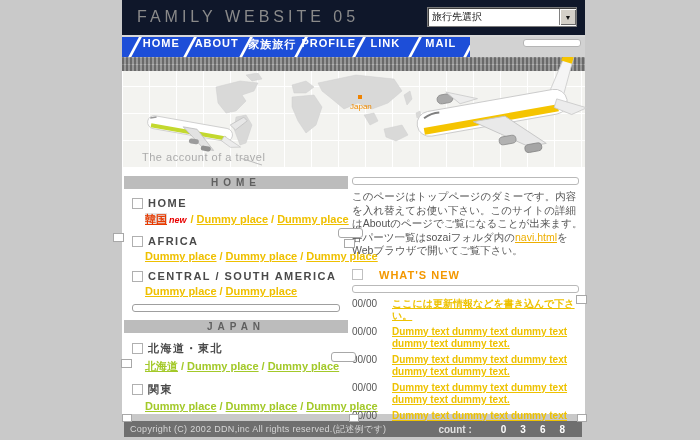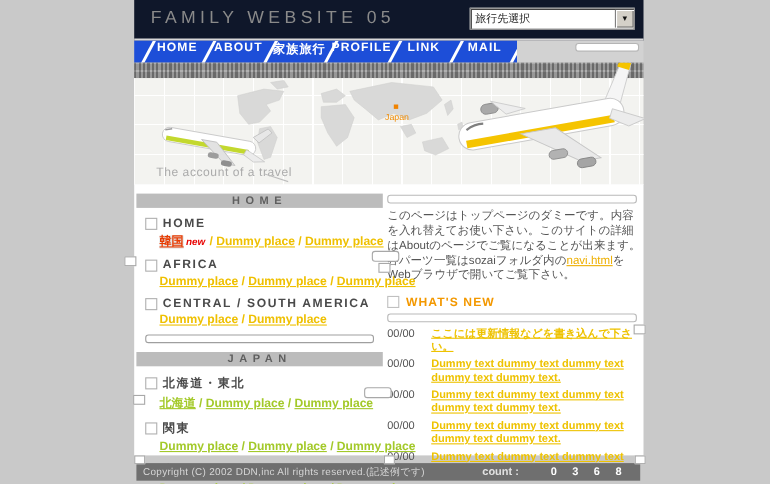--- a/index.html
+++ b/index.html
@@ -54,21 +54,21 @@
   .world-l a, .slash-w{color:#efc000;}
   .japan-l a, .slash-j{color:#a3c929;}
   .slash-w,.slash-j{font-weight:bold;padding:0 3px;}
   a.featured{color:#e83a00;background:#e5e5e5;}
   .new-badge{color:#e80000;font-size:9px;font-style:italic;font-weight:bold;margin:0 1px 0 2px;}
   .inbar{width:206px;height:6px;background:#fff;border:1px solid #9f9f9f;border-radius:3px;margin:7px 0 0 8px;}
 
   .pillbar{width:225px;height:6px;background:#fff;border:1px solid #b9b9b9;border-radius:3px;margin-top:9px;}
   .intro{margin-top:5px;font-size:10.5px;line-height:13.5px;color:#555;width:231px;}
   .intro a{color:#eeaf00;text-decoration:underline;cursor:pointer;}
-  .wn-head{display:flex;align-items:center;margin-top:11px;}
+  .wn-head{display:flex;align-items:center;margin-top:11px;gap:10px;}
   .wn-sq{width:9px;height:9px;border:1px solid #c0c0c0;background:#fff;margin-right:6px;}
   .wn-title{font-size:11px;font-weight:bold;color:#f39800;letter-spacing:1px;}
   .news{margin-top:5px;}
   .news-row{display:flex;margin-top:3px;justify-content:center;}
   .news-date{width:40px;flex:none;font-size:10px;color:#555;}
   .news-link{font-size:10px;font-weight:bold;color:#eec200;text-decoration:underline;line-height:12.5px;cursor:pointer;}
 
   
   .footer{position:absolute;left:2px;top:421px;width:458px;height:16px;background:#6f6f6f;display:flex;align-items:center;}
   .copy{flex:1;font-size:9px;color:#d6d6d6;padding-left:6px;letter-spacing:.3px;white-space:nowrap;}

